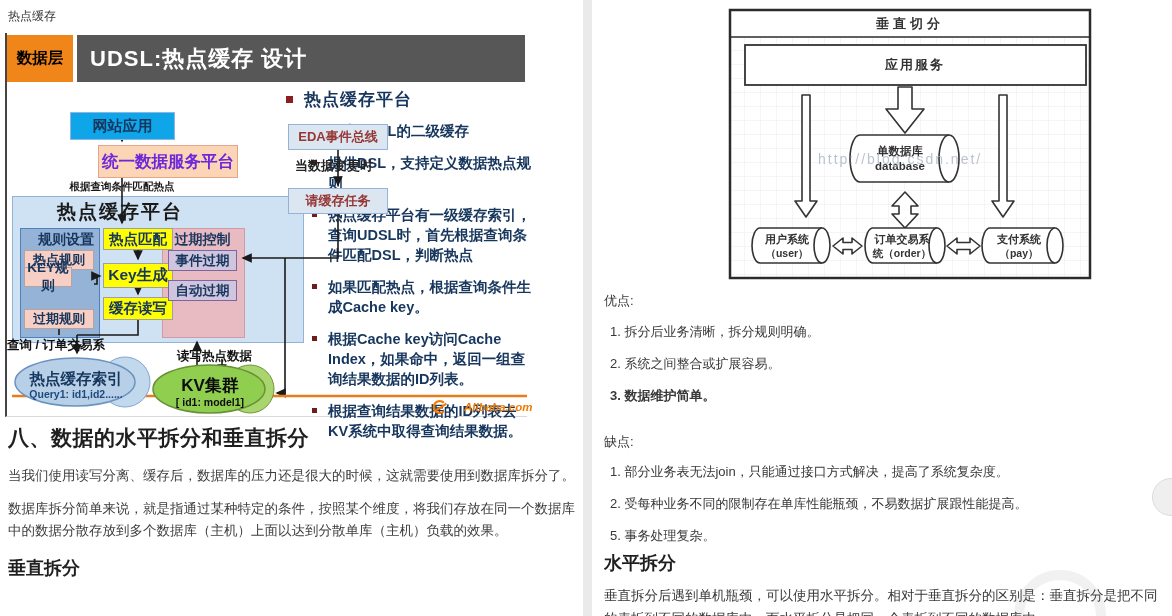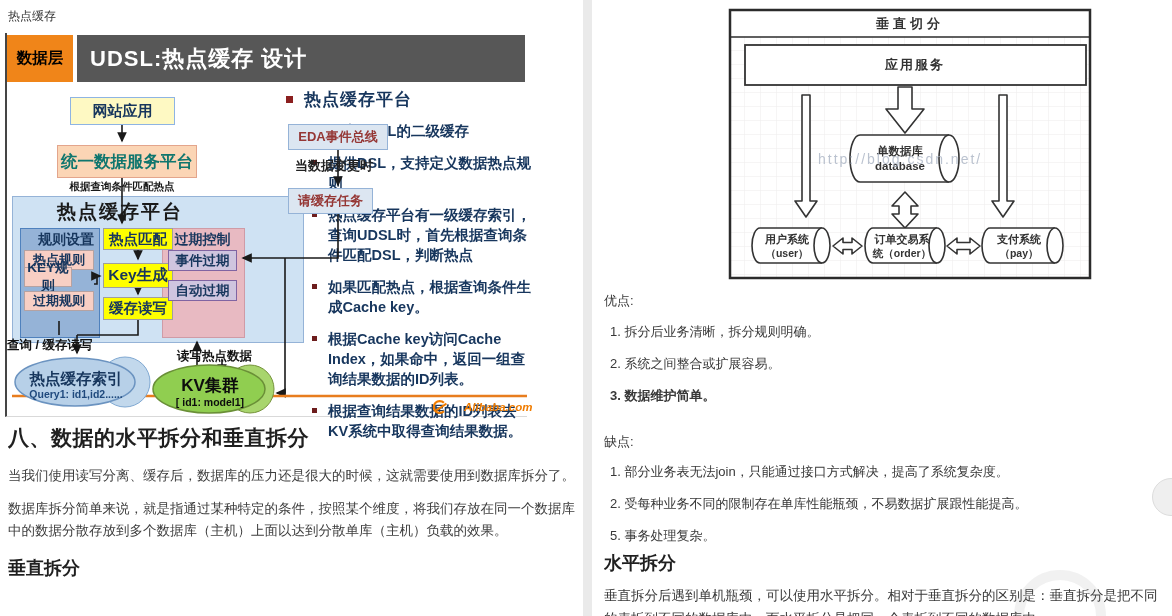--- a/index.html
+++ b/index.html
@@ -8,22 +8,22 @@
   .abs{position:absolute;}
   .divider{position:absolute;left:583px;top:0;width:9px;height:616px;background:#eaeaea;}
   
   .slide{position:absolute;left:5px;top:33px;width:520px;height:383px;border-left:2px solid #454545;border-bottom:1px solid #d9d9d9;}
   .slide .lay1{position:absolute;z-index:1;}
   .slide svg.overlay{position:absolute;left:0;top:0;z-index:2;pointer-events:none;}
   .slide .lay3{position:absolute;z-index:3;}
   .badge{background:#F08519;color:#000000;font-weight:bold;font-size:15.5px;display:flex;align-items:center;justify-content:center;}
   .titlebar{background:#575757;color:#fff;font-weight:bold;font-size:22px;display:flex;align-items:center;padding-left:13px;letter-spacing:1px;box-sizing:border-box;}
   .fbox{display:flex;align-items:center;justify-content:center;text-align:center;font-weight:bold;box-sizing:border-box;}
-  .blue-box{background:#fef9c3;border:1.5px solid #8eb4e3;color:#17365d;}
-  .peach-box{background:#fbd5b5;border:1.5px solid #e3a58c;color:#0f766e;}
+  .blue-box{background:#0ea5e9;border:1.5px solid #8eb4e3;color:#17365d;margin-top:15px;}
+  .peach-box{background:#fbd5b5;border:1.5px solid #e3a58c;color:#6d28d9;margin-left:41px;}
   .ltblue-box{background:#dce6f1;border:1.5px solid #95b3d7;color:#953735;}
   .container-blue{background:#cfe2f3;border:1px solid #95b3d7;}
   .container-rules{background:#95b3d7;border:1px solid #4f81bd;}
   .container-expire{background:#e8bac2;border:1px solid #cf9ba6;}
   .pink-box{background:#f8cfc4;border:1px solid #b5a2a2;color:#17365d;}
   .yellow-box{background:#ffff00;border:1px solid #9f9f9f;color:#17365d;}
   .lav-box{background:#cfc5df;border:1px solid #8064a2;color:#17365d;}
   .small-lab{font-size:10.5px;font-weight:bold;color:#1a1a1a;text-align:center;}
   .flow-lab{font-size:12.5px;font-weight:bold;color:#111;}
   .ell-text{text-align:center;color:#17365d;font-weight:bold;line-height:1.15;}
@@ -93,37 +93,37 @@
       <ellipse cx="68" cy="349" rx="60" ry="24" fill="#b7d0e8" stroke="#6b93c0" stroke-width="1.5"></ellipse>
       <circle cx="243" cy="356" r="24" fill="#a8d56d" stroke="#76933c"></circle>
       <ellipse cx="202" cy="356" rx="56" ry="24" fill="#90ce50" stroke="#6a8f37" stroke-width="1.5"></ellipse>
     </svg>
 
     <div class="lay3 fbox blue-box" style="left:63px;top:64px;width:105px;height:28px;font-size:15px;">网站应用</div>
     <div class="lay3 fbox peach-box" style="left:50px;top:112px;width:140px;height:33px;font-size:16.5px;">统一数据服务平台</div>
     <div class="lay3 small-lab" style="left:53px;top:147px;width:124px;">根据查询条件匹配热点</div>
     <div class="lay3 fbox ltblue-box" style="left:281px;top:91px;width:100px;height:26px;font-size:13px;">EDA事件总线</div>
     <div class="lay3" style="left:288px;top:124px;font-size:13px;font-weight:600;color:#222;">当数据变更时</div>
-    <div class="lay3 fbox ltblue-box" style="left:281px;top:155px;width:85px;height:26px;font-size:13px;">请缓存任务</div>
+    <div class="lay3 fbox ltblue-box" style="left:281px;top:155px;width:100px;height:26px;font-size:13px;">请缓存任务</div>
     <div class="lay3" style="left:50px;top:166px;font-size:19px;font-weight:bold;color:#1a1a1a;letter-spacing:2px;">热点缓存平台</div>
 
     <div class="lay3" style="left:13px;top:198px;width:92px;text-align:center;font-size:14px;font-weight:bold;color:#17365d;">规则设置</div>
     <div class="lay3 fbox pink-box" style="left:17px;top:217px;width:70px;height:20px;font-size:13px;">热点规则</div>
     <div class="lay3 fbox pink-box" style="left:17px;top:234px;width:48px;height:20px;font-size:13.5px;">KEY规则</div>
-    <div class="lay3 fbox pink-box" style="left:17px;top:258px;width:70px;height:20px;font-size:13px;">过期规则</div>
+    <div class="lay3 fbox pink-box" style="left:17px;top:276px;width:70px;height:20px;font-size:13px;">过期规则</div>
 
     <div class="lay3 fbox yellow-box" style="left:96px;top:195px;width:70px;height:22px;font-size:14.5px;">热点匹配</div>
     <div class="lay3 fbox yellow-box" style="left:96px;top:230px;width:70px;height:25px;font-size:15.5px;">Key生成</div>
     <div class="lay3 fbox yellow-box" style="left:96px;top:264px;width:70px;height:23px;font-size:14.5px;">缓存读写</div>
 
     <div class="lay3" style="left:155px;top:198px;width:81px;text-align:center;font-size:14px;font-weight:bold;color:#17365d;">过期控制</div>
     <div class="lay3 fbox lav-box" style="left:161px;top:217px;width:69px;height:21px;font-size:13.5px;">事件过期</div>
     <div class="lay3 fbox lav-box" style="left:161px;top:247px;width:69px;height:21px;font-size:13.5px;">自动过期</div>
 
-    <div class="lay3 flow-lab" style="left:0;top:304px;">查询 / 缓存读写</div>
+    <div class="lay3 flow-lab" style="left:0;top:304px;">查询 / 订单交易系</div>
     <div class="lay3 flow-lab" style="left:170px;top:315px;">读写热点数据</div>
 
     <div class="lay3 ell-text" style="left:10px;top:337px;width:118px;">
       <div style="font-size:15.5px;">热点缓存索引</div>
       <div style="font-size:10.5px;color:#1f497d;">Query1: id1,id2......</div>
     </div>
     <div class="lay3 ell-text" style="left:152px;top:343px;width:102px;color:#0d0d0d;">
       <div style="font-size:17px;">KV集群</div>
       <div style="font-size:10.5px;">[ id1: model1]</div>
     </div>

